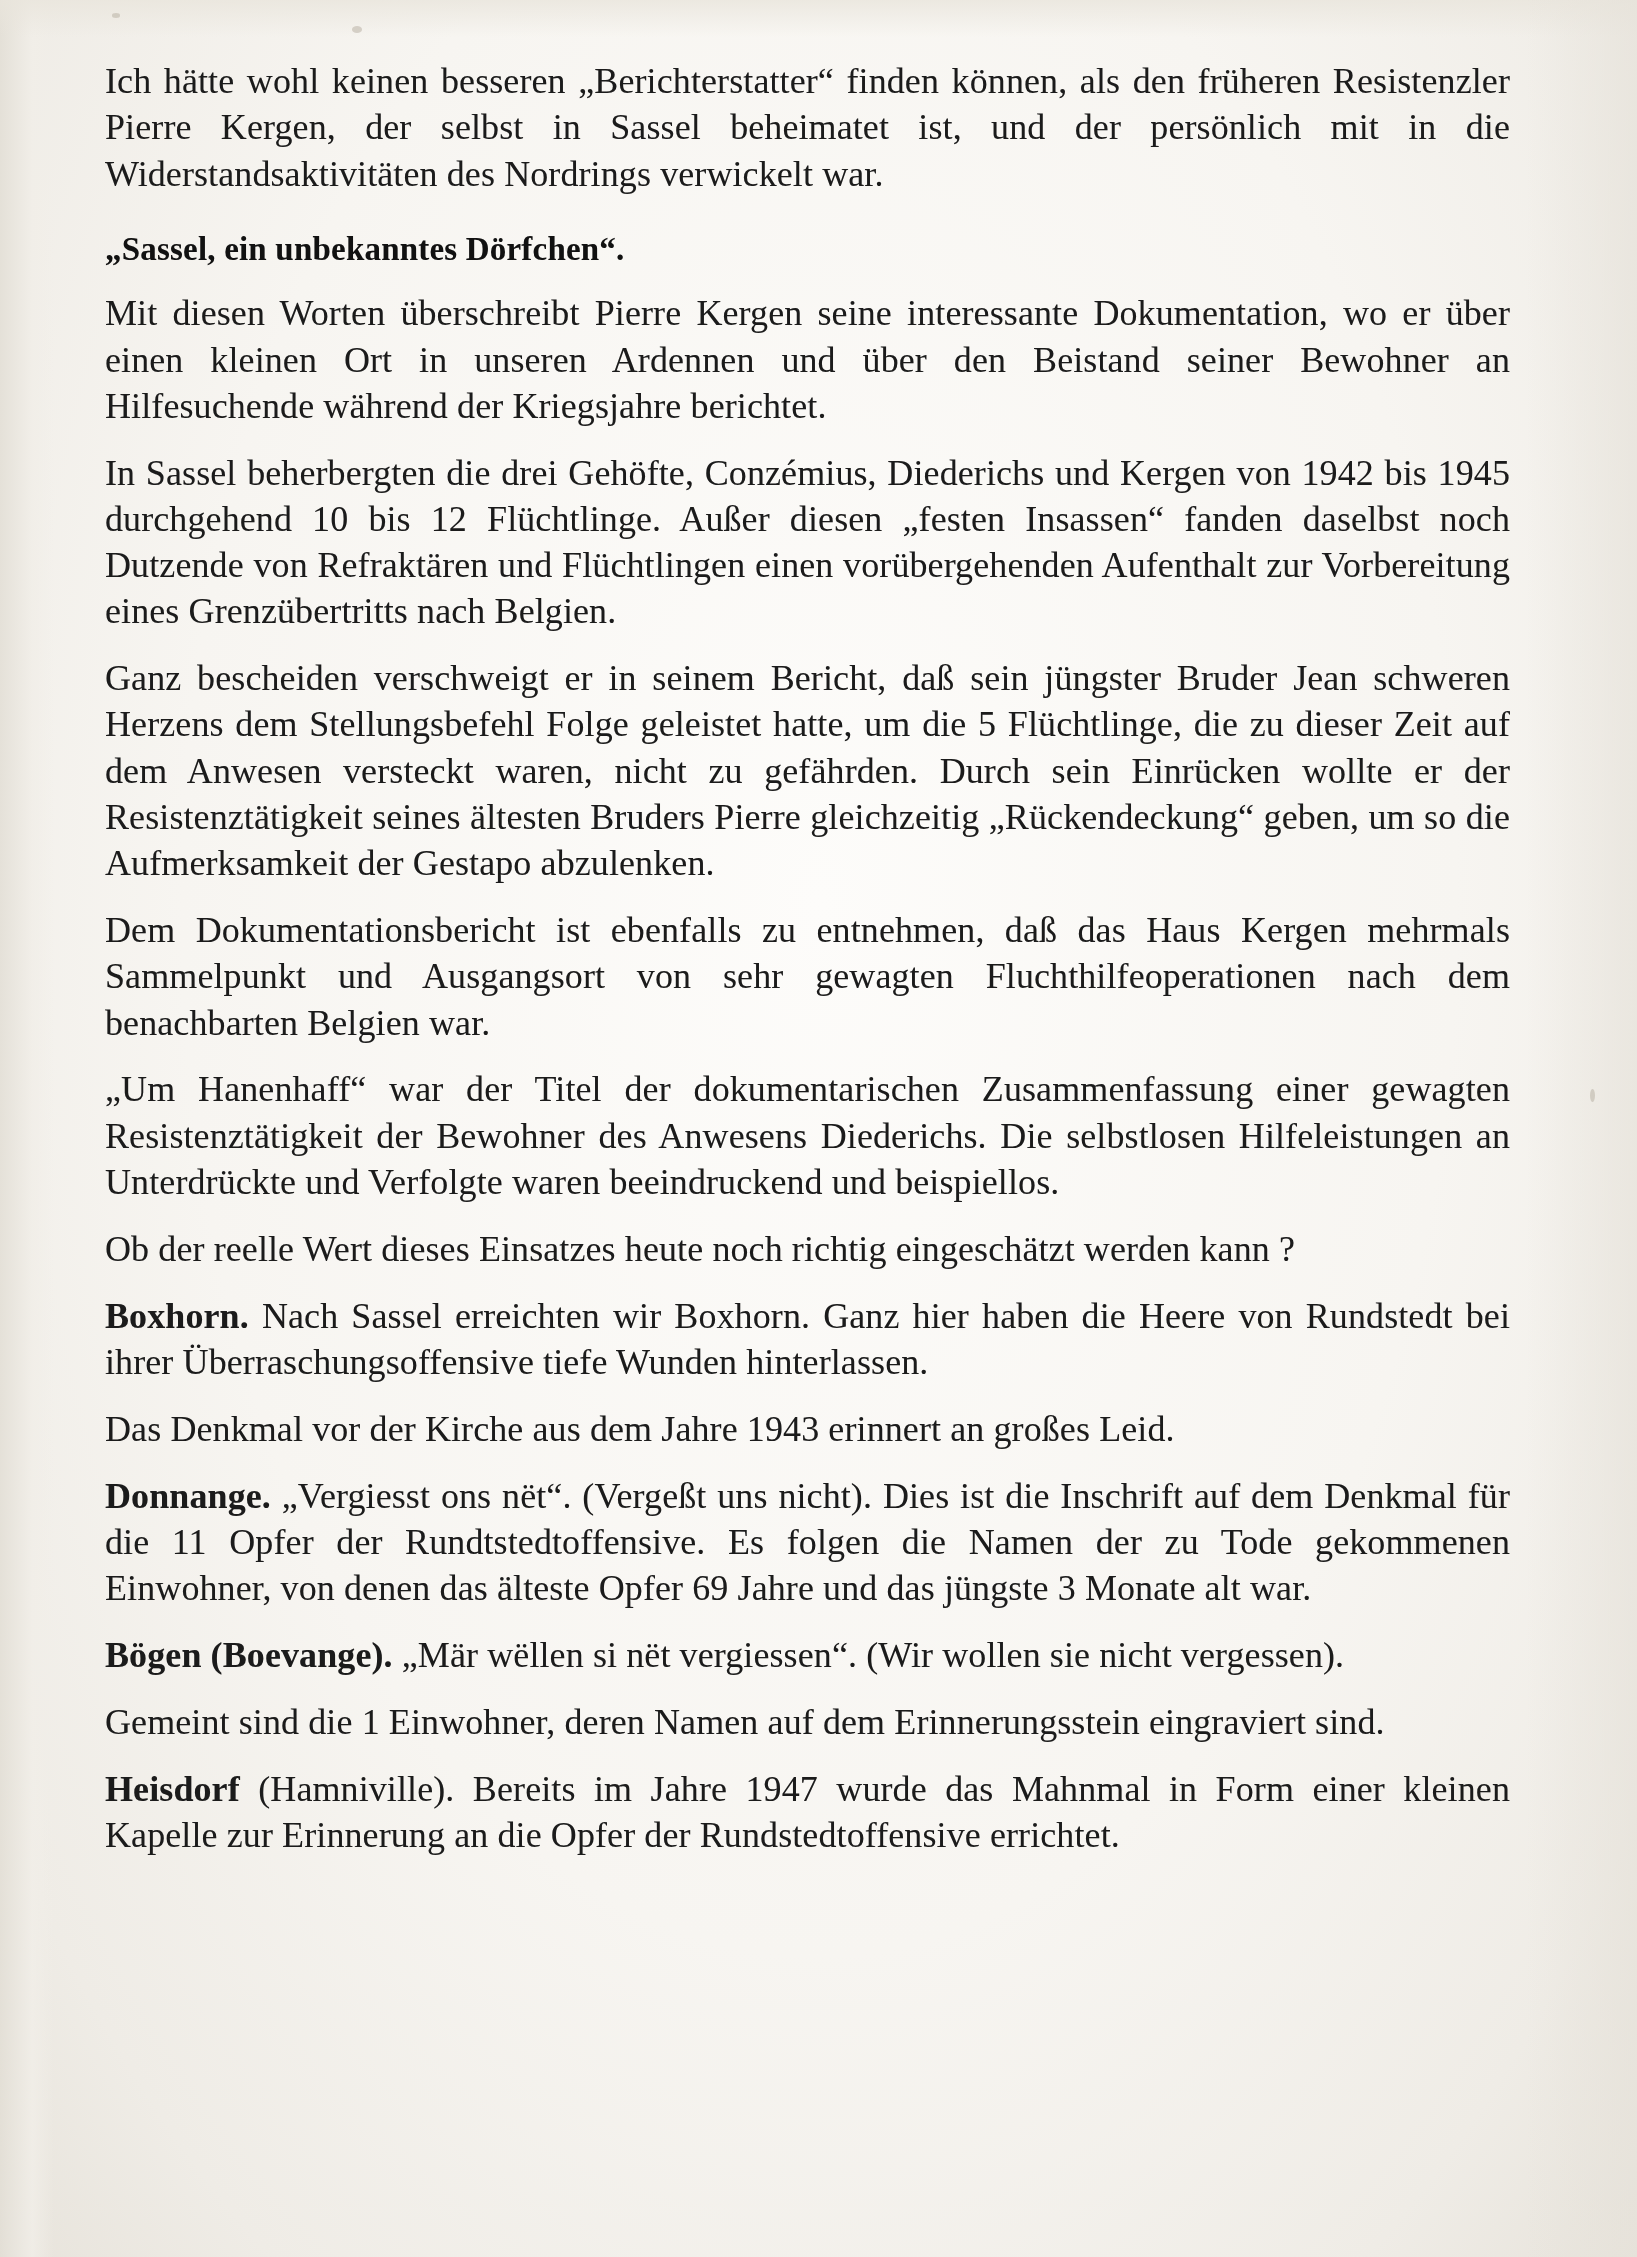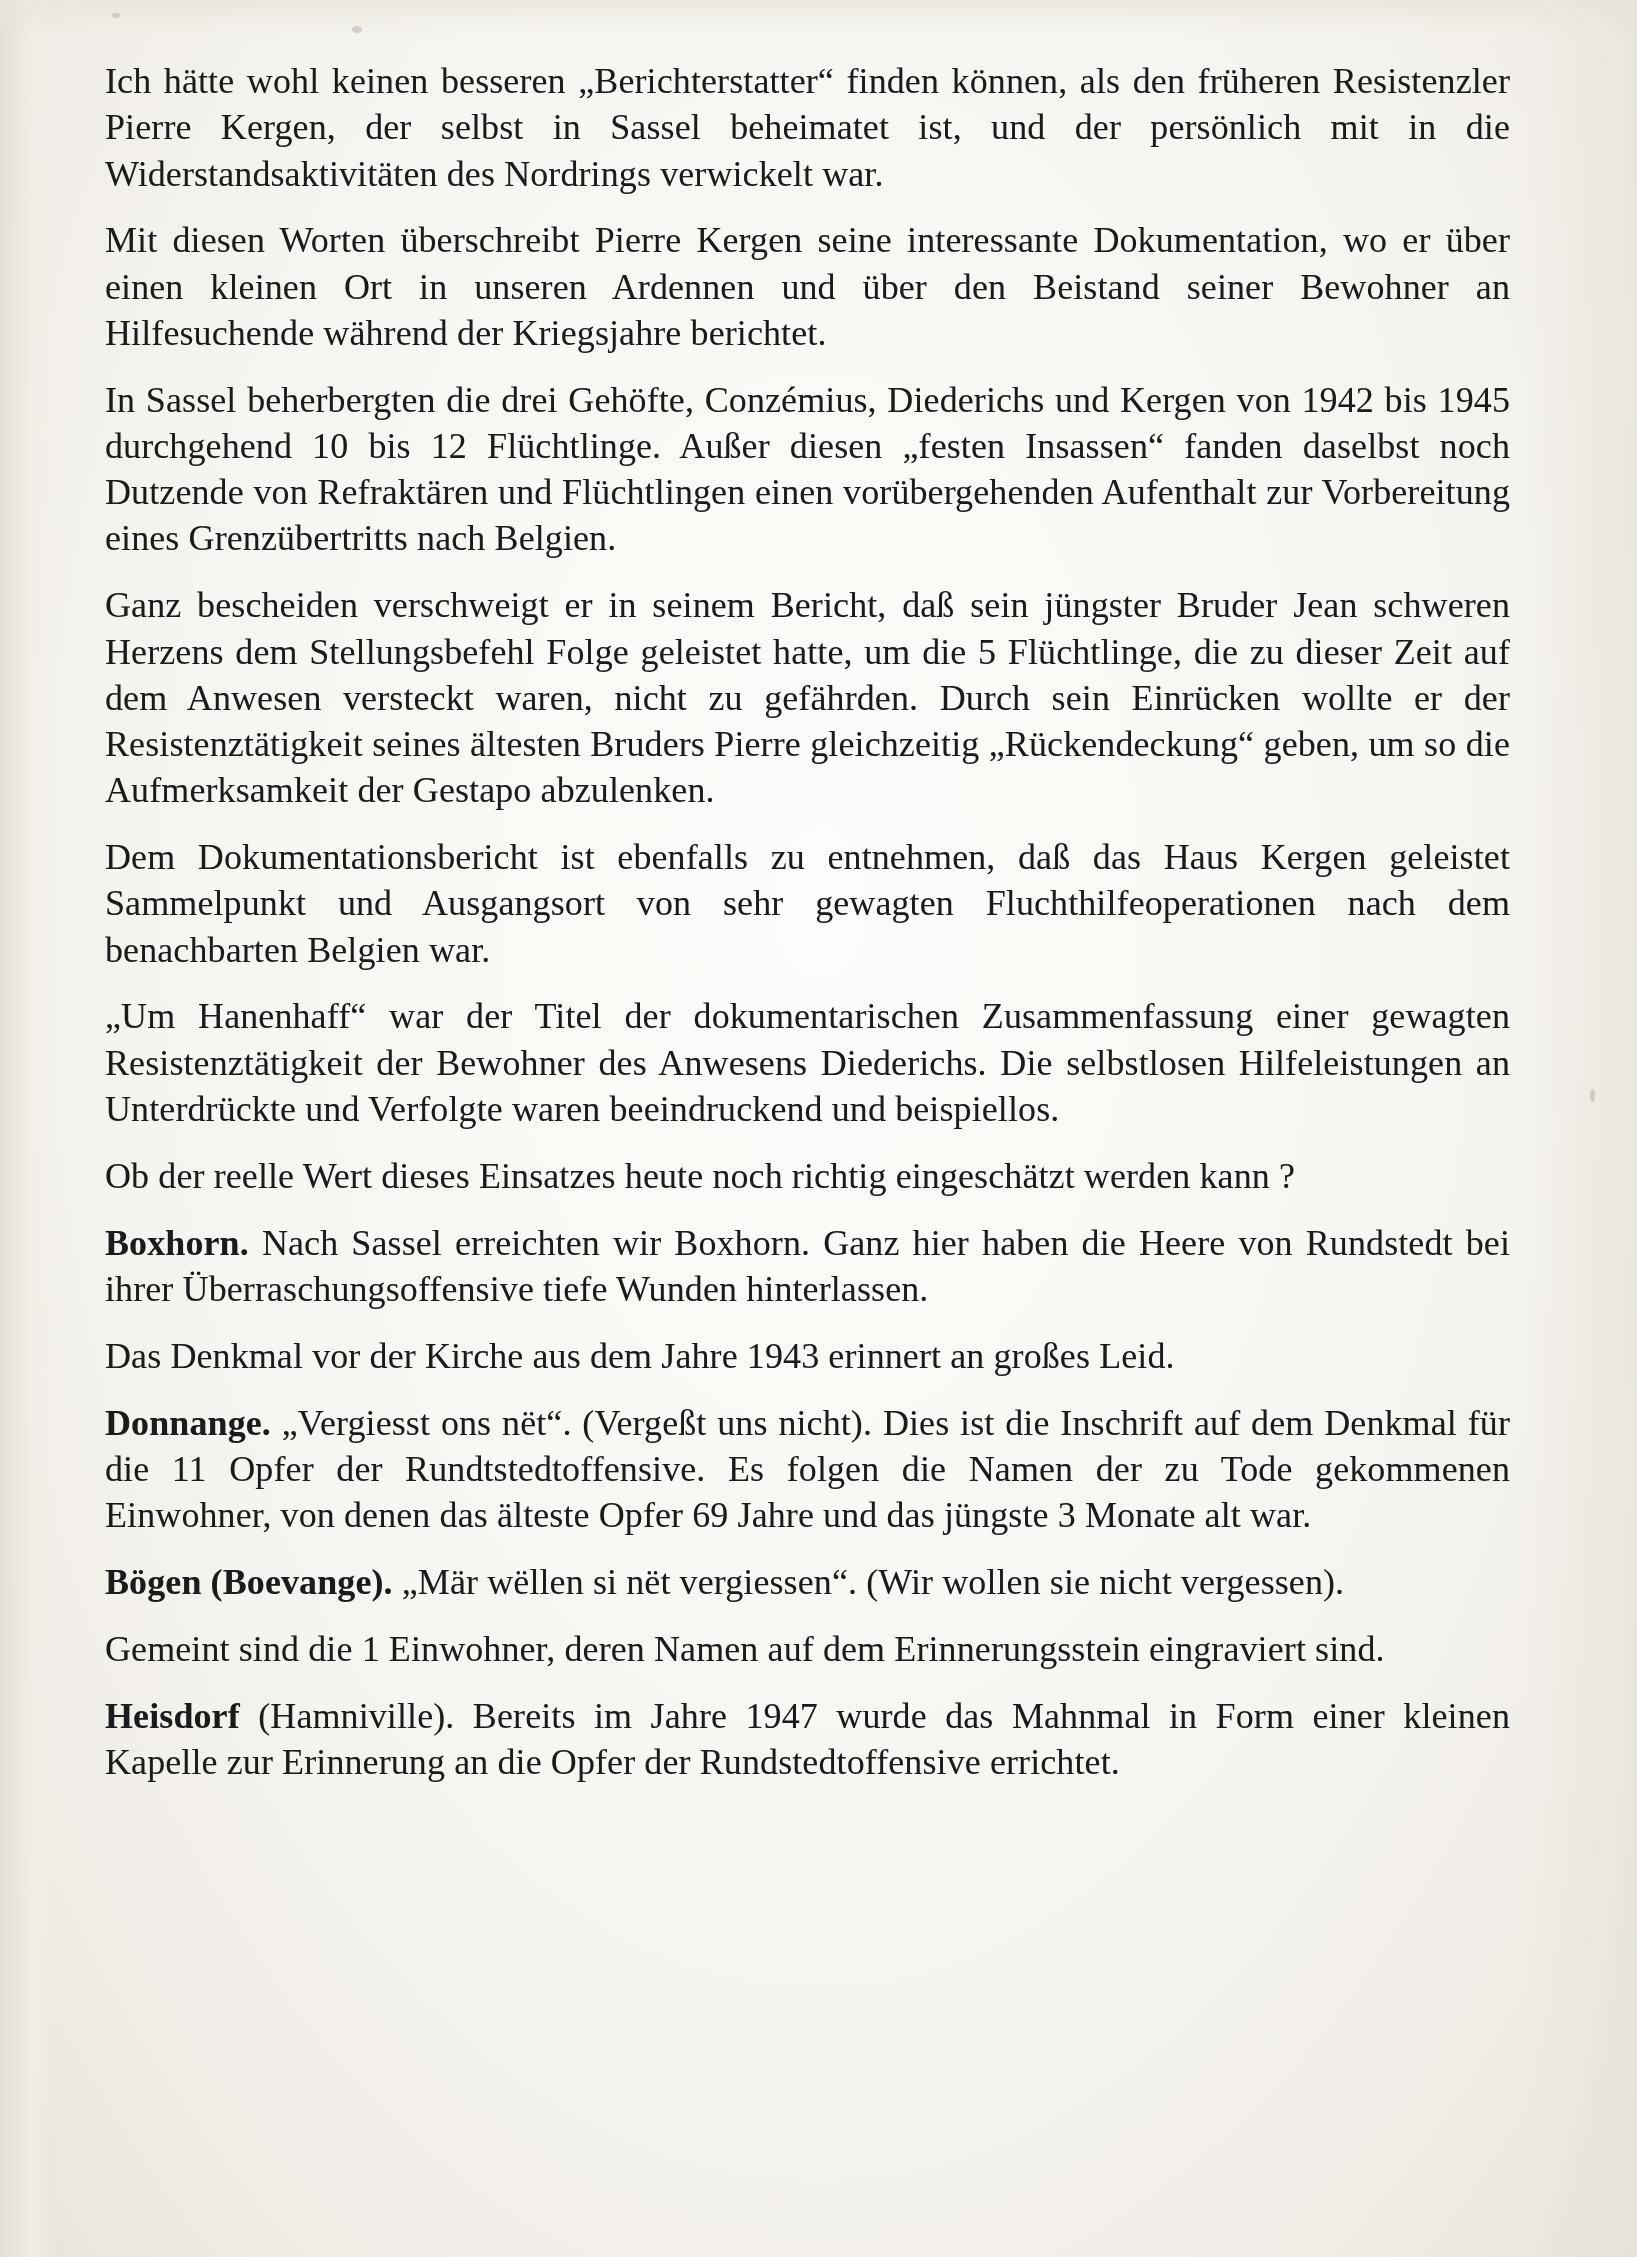--- a/index.html
+++ b/index.html
@@ -97,25 +97,26 @@
   <div class="page-edge-right"></div>
 
   <div class="speck" style="left:112px; top:13px; width:8.4px; height:4.7px;"></div>
   <div class="speck" style="left:352px; top:26px; width:10.3px; height:6.6px;"></div>
   <div class="speck" style="left:1590px; top:1089px; width:4.7px; height:13px;"></div>
 
   <div class="content">
 
     <p class="body-text">Ich hätte wohl keinen besseren „Berichterstatter“ finden können, als den früheren Resistenzler Pierre Kergen, der selbst in Sassel beheimatet ist, und der persönlich mit in die Widerstandsaktivitäten des Nordrings verwickelt war.</p>
 
+    <h2 class="section-heading">„Sassel, ein unbekanntes Dörfchen“.</h2>
 
     <p class="body-text">Mit diesen Worten überschreibt Pierre Kergen seine interessante Dokumentation, wo er über einen kleinen Ort in unseren Ardennen und über den Beistand seiner Bewohner an Hilfesuchende während der Kriegsjahre berichtet.</p>
     <p class="body-text">In Sassel beherbergten die drei Gehöfte, Conzémius, Diederichs und Kergen von 1942 bis 1945 durchgehend 10 bis 12 Flüchtlinge. Außer diesen „festen Insassen“ fanden daselbst noch Dutzende von Refraktären und Flüchtlingen einen vorübergehenden Aufenthalt zur Vorbereitung eines Grenzübertritts nach Belgien.</p>
     <p class="body-text">Ganz bescheiden verschweigt er in seinem Bericht, daß sein jüngster Bruder Jean schweren Herzens dem Stellungsbefehl Folge geleistet hatte, um die 5 Flüchtlinge, die zu dieser Zeit auf dem Anwesen versteckt waren, nicht zu gefährden. Durch sein Einrücken wollte er der Resistenztätigkeit seines ältesten Bruders Pierre gleichzeitig „Rückendeckung“ geben, um so die Aufmerksamkeit der Gestapo abzulenken.</p>
-    <p class="body-text">Dem Dokumentationsbericht ist ebenfalls zu entnehmen, daß das Haus Kergen geleistet Sammelpunkt und Ausgangsort von sehr gewagten Fluchthilfeoperationen nach dem benachbarten Belgien war.</p>
+    <p class="body-text">Dem Dokumentationsbericht ist ebenfalls zu entnehmen, daß das Haus Kergen mehrmals Sammelpunkt und Ausgangsort von sehr gewagten Fluchthilfeoperationen nach dem benachbarten Belgien war.</p>
     <p class="body-text">„Um Hanenhaff“ war der Titel der dokumentarischen Zusammenfassung einer gewagten Resistenztätigkeit der Bewohner des Anwesens Diederichs. Die selbstlosen Hilfeleistungen an Unterdrückte und Verfolgte waren beeindruckend und beispiellos.</p>
     <p class="body-text">Ob der reelle Wert dieses Einsatzes heute noch richtig eingeschätzt werden kann ?</p>
 
     <p class="body-text gap-before">
       <span class="lead">Boxhorn.</span><span> Nach Sassel erreichten wir Boxhorn. Ganz hier haben die Heere von Rundstedt bei ihrer Überraschungsoffensive tiefe Wunden hinterlassen.</span>
     </p>
 
     <p class="body-text">
       <span>Das Denkmal vor der Kirche aus dem Jahre 1943 erinnert an großes Leid.</span>
     </p>

